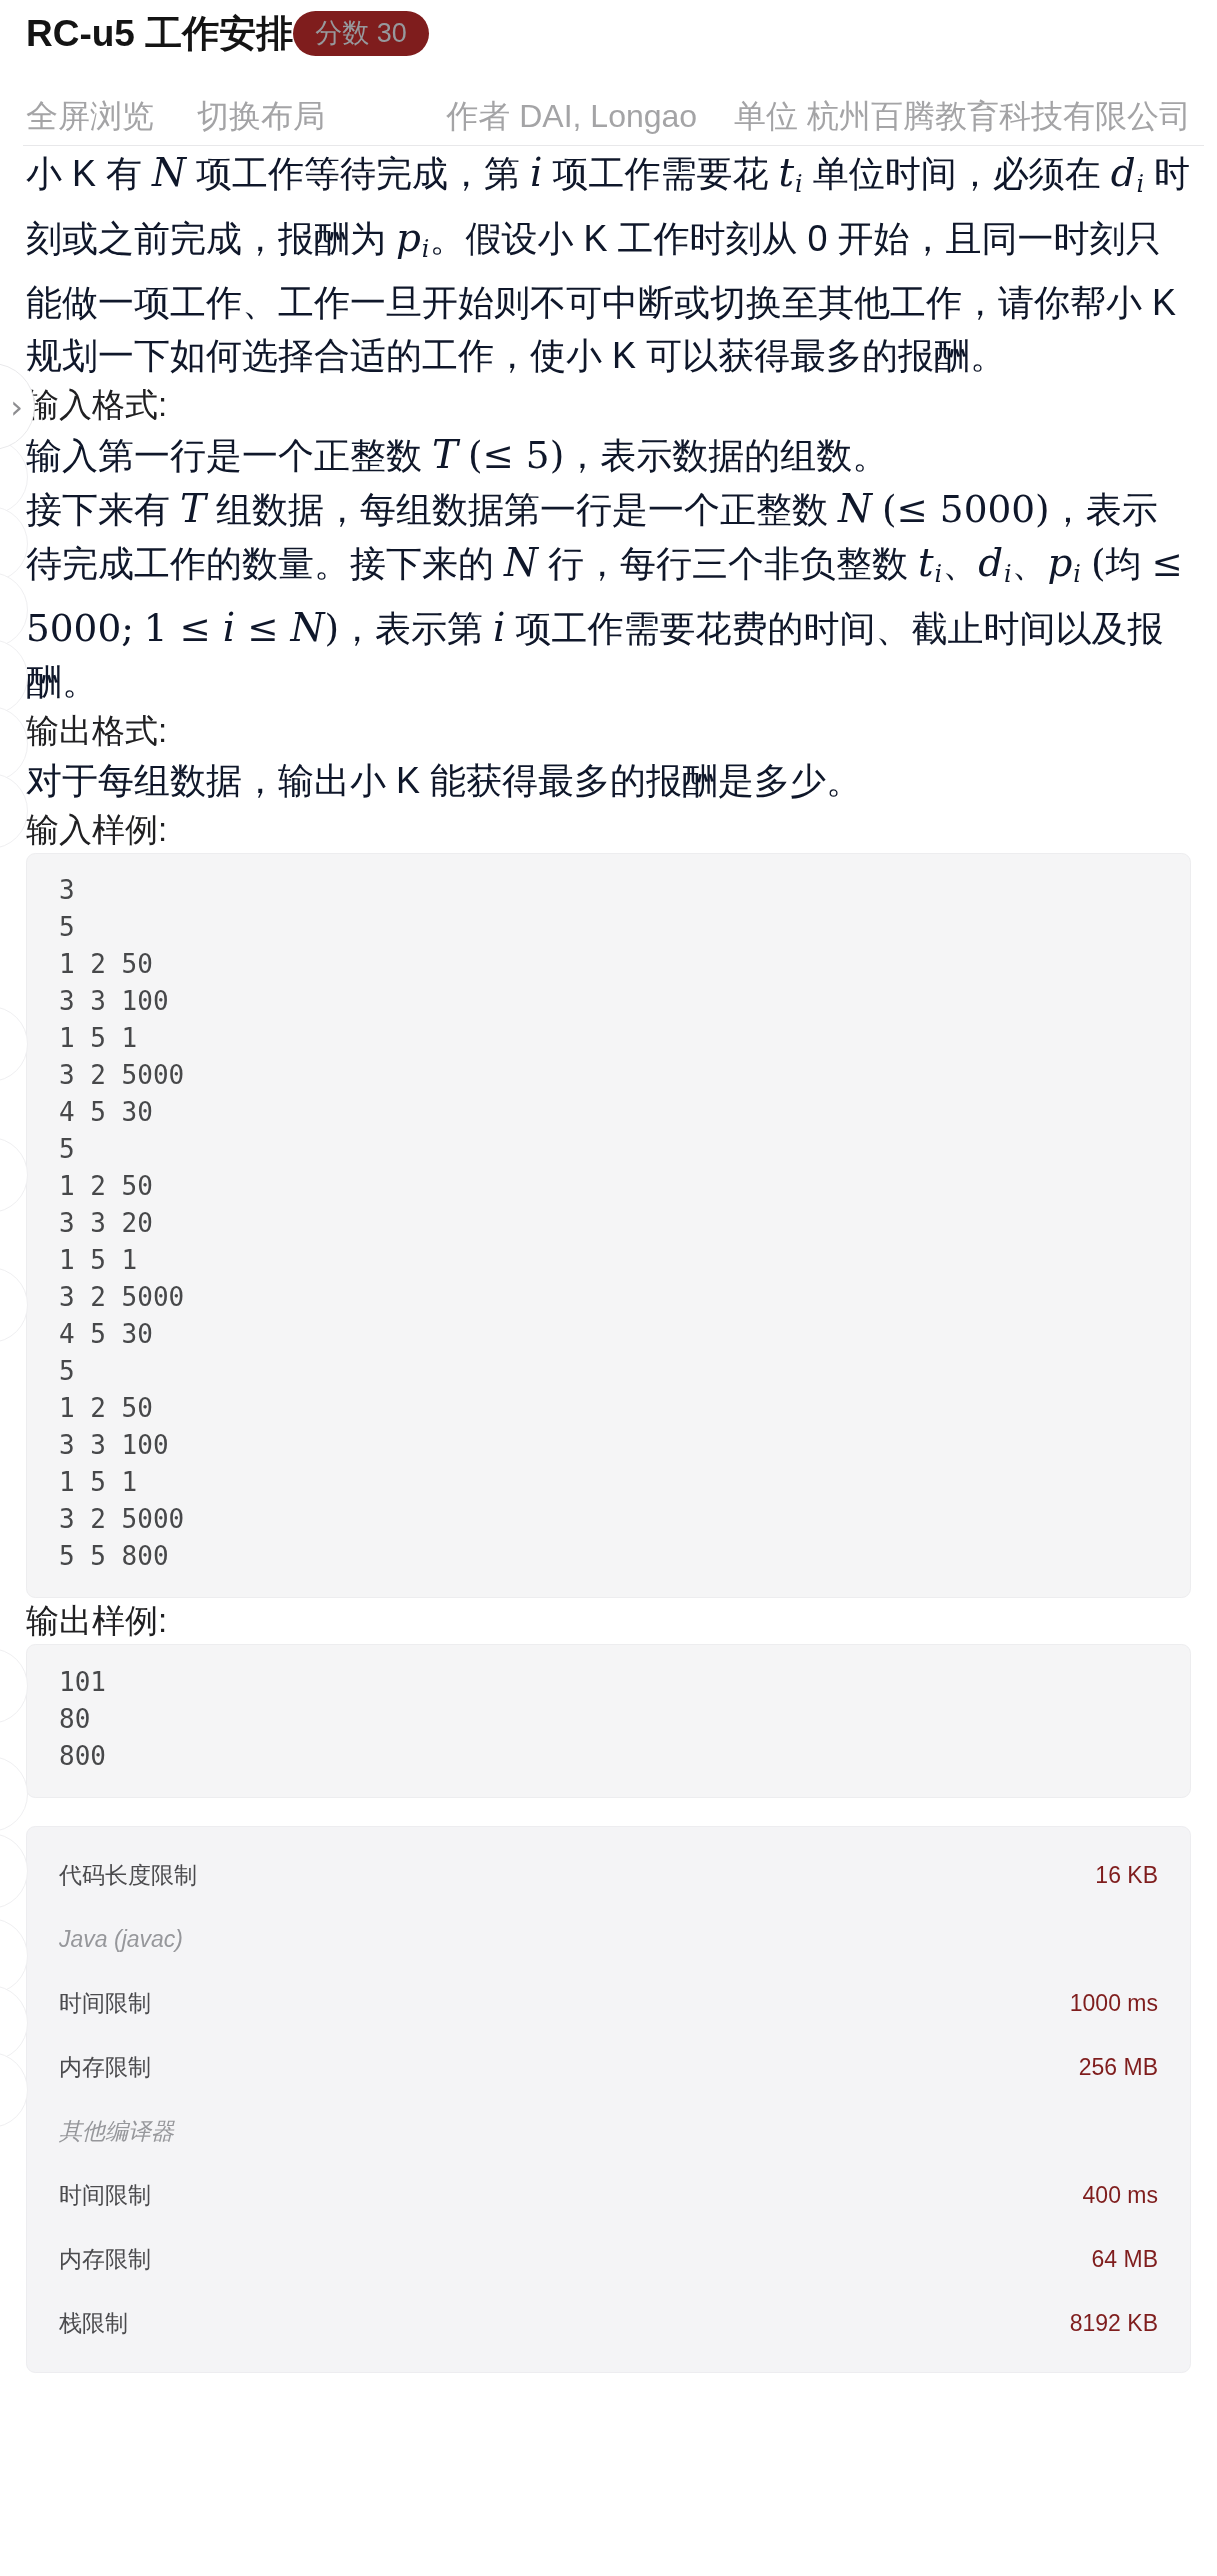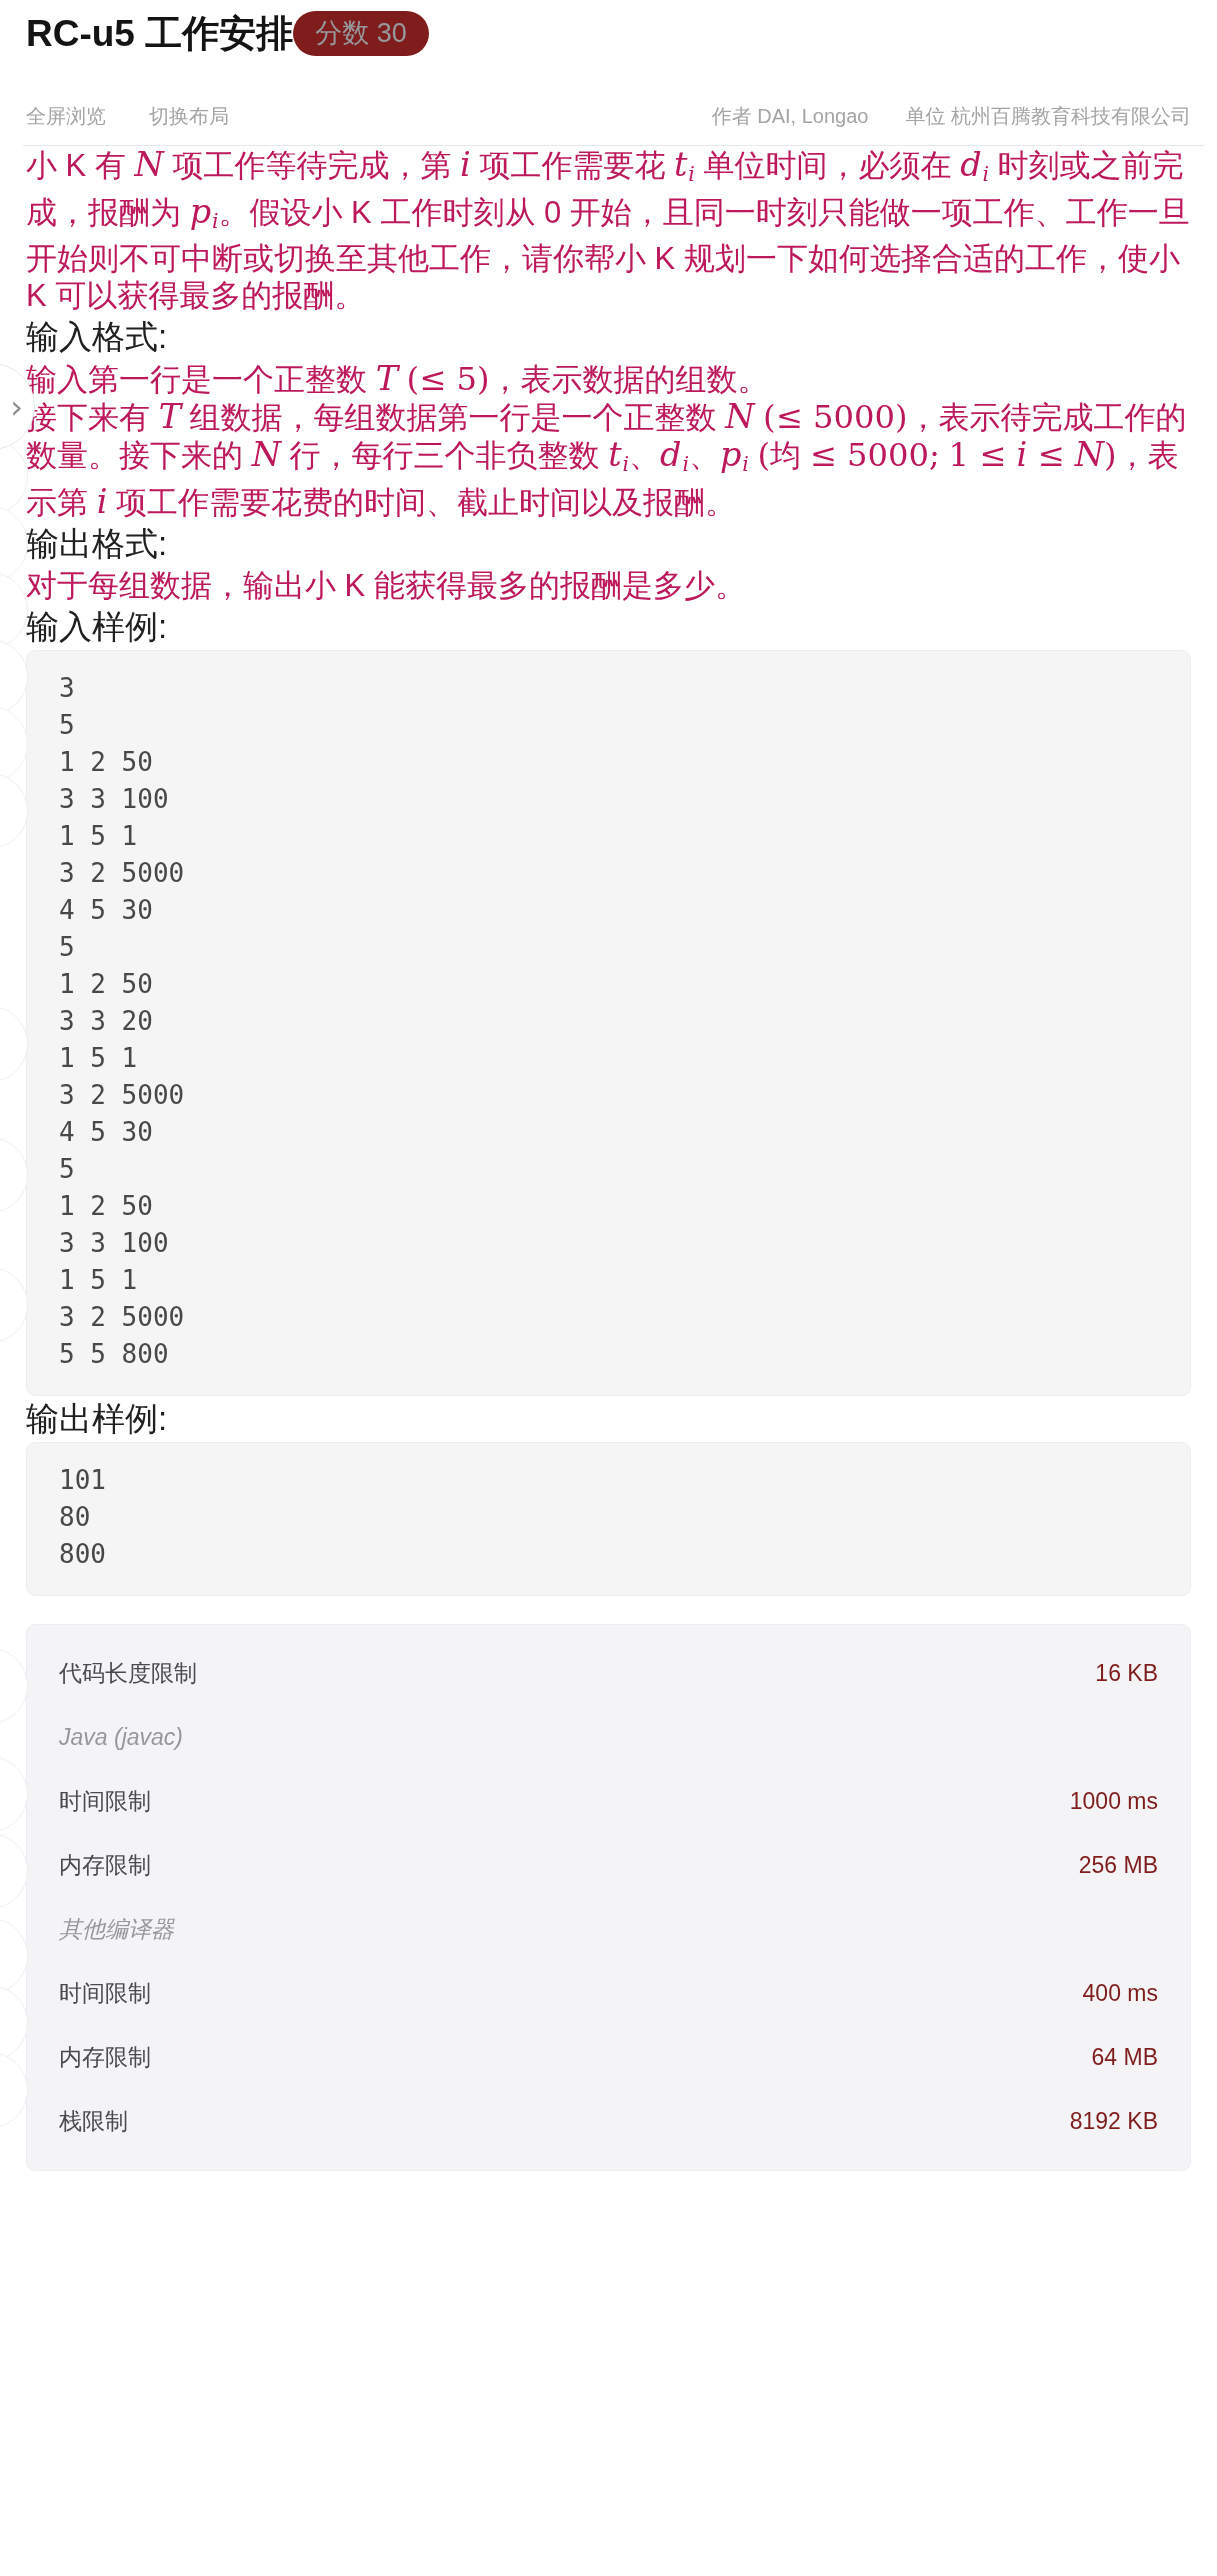--- a/index.html
+++ b/index.html
@@ -12,28 +12,28 @@
 
   
   .titlebar{display:flex;align-items:center;padding-top:11px;}
   .title{font-size:37px;font-weight:700;color:#141414;line-height:45px;}
   .badge{font-size:27px;color:#97999d;background:#7f1d1d;border-radius:928px;
          padding:6.5px 22px;line-height:1.15;white-space:nowrap;}
 
   
   .toolbar{display:flex;justify-content:space-between;align-items:flex-start;
            margin:46px -13px 0 -2.8px;padding:0 13px 15px 2.8px;
-           border-bottom:0.9px solid #e8e8ea;font-size:20px;line-height:28px;color:#a4a4a6;}
+           border-bottom:0.9px solid #e8e8ea;font-size:32px;line-height:28px;color:#a4a4a6;}
   .toolbar .tleft{display:flex;gap:43px;}
   .toolbar .tright{display:flex;gap:37px;}
   .tlink{cursor:pointer;}
   .meta{white-space:nowrap;}
 
   
-  p.body{font-size:31px;line-height:37px;margin:0;color:#be185d;}
+  p.body{font-size:36px;line-height:53px;margin:0;color:#0f172a;}
   .m-desc{margin-top:36px;}
   .m-p2{margin-top:21.4px;}
   .m-p3{margin-top:27px;}
   .m-p4{margin-top:29px;}
   h3.sec{font-size:33px;font-weight:400;color:#202022;line-height:46px;margin:0;}
   .m-h-if{margin-top:40px;}
   .m-h-of{margin-top:12px;}
   .m-h-is{margin-top:22px;}
   .m-h-os{margin-top:43px;}
 

